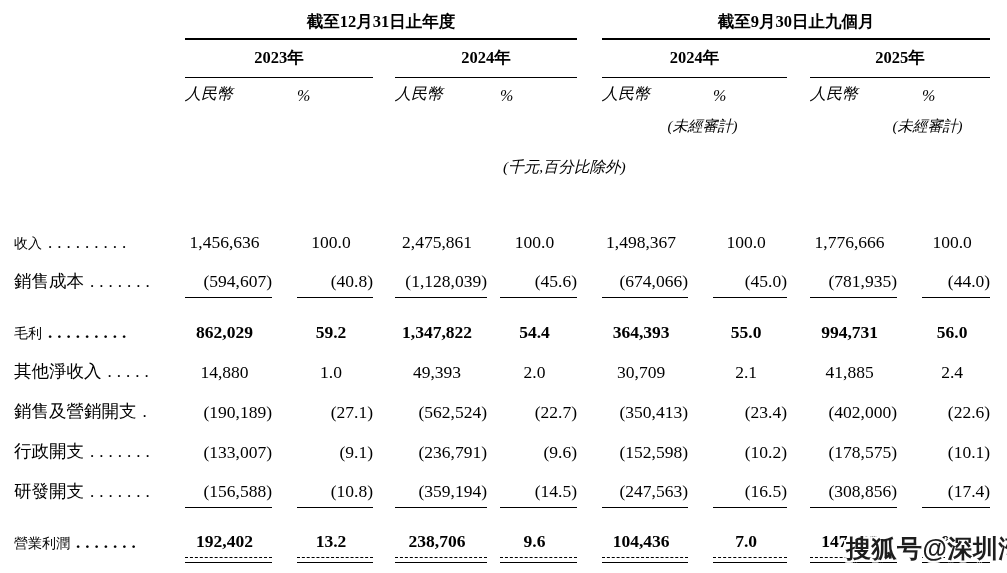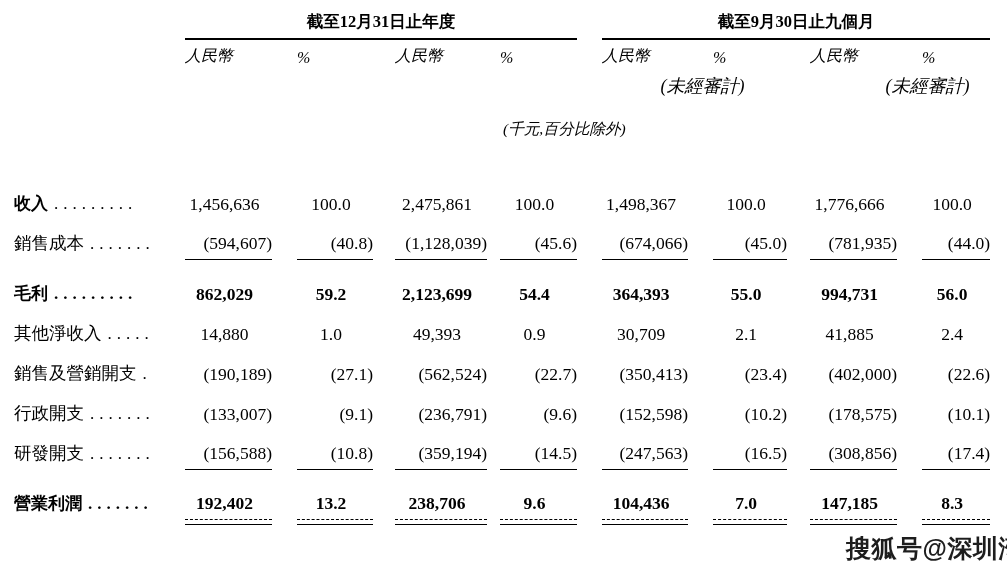--- a/index.html
+++ b/index.html
@@ -23,39 +23,39 @@
   col.c7{width:87px;} col.g7{width:25px;}
   col.c8{width:68px;}
   
   tr.hA{height:39px;}
   tr.hA td.grp{border-bottom:2px solid #000;text-align:center;font-weight:700;font-size:16.5px;padding-bottom:5px;white-space:nowrap;}
   tr.hB{height:38px;}
   tr.hB td.yr{border-bottom:1.5px solid #000;text-align:center;font-weight:700;font-size:16.5px;padding-bottom:8px;}
   tr.hC{height:32px;}
   tr.hC td{font-style:italic;font-size:16px;padding-bottom:4px;}
   tr.hD{height:33px;}
-  tr.hD td{text-align:center;font-style:italic;font-size:18px;padding-bottom:6px;white-space:nowrap;}
+  tr.hD td{text-align:center;font-style:italic;font-size:15px;padding-bottom:6px;white-space:nowrap;}
   tr.hD td.shift{padding-left:55px;}
   tr.hD td.shift1{padding-left:16px;}
   tr.hE{height:36px;vertical-align:middle;}
   .note{font-style:italic;font-size:15.5px;margin-left:489px;white-space:nowrap;}
   tr.sp{height:40px;}
   
   tr.dr{height:40px;}
   tr.dr.tall{height:50px;}
   td.lbl{font-size:17.5px;white-space:nowrap;padding-bottom:5px;}
   .dots{letter-spacing:5px;margin-left:6px;font-size:17px;}
   td.num{text-align:right;font-size:17.5px;}
   .cl{padding-bottom:5px;}
   .cl.pos{padding-right:8px;text-align:center;}
   .ul{border-bottom:1.5px solid #000;}
   .total{border-bottom:1.5px dashed #000;position:relative;}
   .total::after{content:"";position:absolute;left:0;right:0;bottom:-6px;border-top:1.5px solid #000;}
   tr.rb{font-weight:700;}
-  tr.rb .zh, td.lbl.lbl-bold .zh{font-family:"Liberation Sans", sans-serif;font-weight:700;font-size:17px;margin-top:12px;}
+  tr.rb .zh, td.lbl.lbl-bold .zh{font-family:"Liberation Sans", sans-serif;font-weight:400;font-size:14px;margin-top:12px;}
   
   .wm{
     position:absolute;left:846px;top:532px;z-index:5;white-space:nowrap;
     font-family:"Liberation Sans", sans-serif;font-weight:700;font-size:25px;
     color:#1d1d1d;letter-spacing:0.5px;
     text-shadow:-2px -2px 0 #fff,2px -2px 0 #fff,-2px 2px 0 #fff,2px 2px 0 #fff,0 -2px 0 #fff,0 2px 0 #fff,-2px 0 0 #fff,2px 0 0 #fff;
   }
 </style>
 </head>
 <body>
@@ -81,20 +81,30 @@
   </colgroup>
 
   <tbody>
       <tr class="hA">
     <td class="lbl"></td>
     <td class="grp" colspan="7"><span>截至12月31日止年度</span></td>
     <td class="g"></td>
     <td class="grp" colspan="7"><span>截至9月30日止九個月</span></td>
   </tr>
 
+  <tr class="hB">
+    <td class="lbl"></td>
+    <td class="yr" colspan="3"><span>2023年</span></td>
+    <td class="g"></td>
+    <td class="yr" colspan="3"><span>2024年</span></td>
+    <td class="g"></td>
+    <td class="yr" colspan="3"><span>2024年</span></td>
+    <td class="g"></td>
+    <td class="yr" colspan="3"><span>2025年</span></td>
+  </tr>
 
   <tr class="hC">
     <td class="lbl"></td>
     <td>人民幣</td>
     <td class="g"></td>
     <td>%</td>
     <td class="g"></td>
     <td>人民幣</td>
     <td class="g"></td>
     <td>%</td>
@@ -201,21 +211,21 @@
     <td class="lbl"><span class="zh">毛利</span><span class="dots">.........</span></td>
     <td class="num">
           <div class="cl pos">862,029</div>
         </td>
     <td class="g"></td>
     <td class="num">
           <div class="cl pos">59.2</div>
         </td>
     <td class="g"></td>
     <td class="num">
-          <div class="cl pos">2,123,699</div>
+          <div class="cl pos">1,347,822</div>
         </td>
     <td class="g"></td>
     <td class="num">
           <div class="cl pos">54.4</div>
         </td>
     <td class="g"></td>
     <td class="num">
           <div class="cl pos">364,393</div>
         </td>
     <td class="g"></td>
@@ -240,21 +250,21 @@
     <td class="g"></td>
     <td class="num">
           <div class="cl pos">1.0</div>
         </td>
     <td class="g"></td>
     <td class="num">
           <div class="cl pos">49,393</div>
         </td>
     <td class="g"></td>
     <td class="num">
-          <div class="cl pos">0.9</div>
+          <div class="cl pos">2.0</div>
         </td>
     <td class="g"></td>
     <td class="num">
           <div class="cl pos">30,709</div>
         </td>
     <td class="g"></td>
     <td class="num">
           <div class="cl pos">2.1</div>
         </td>
     <td class="g"></td>

